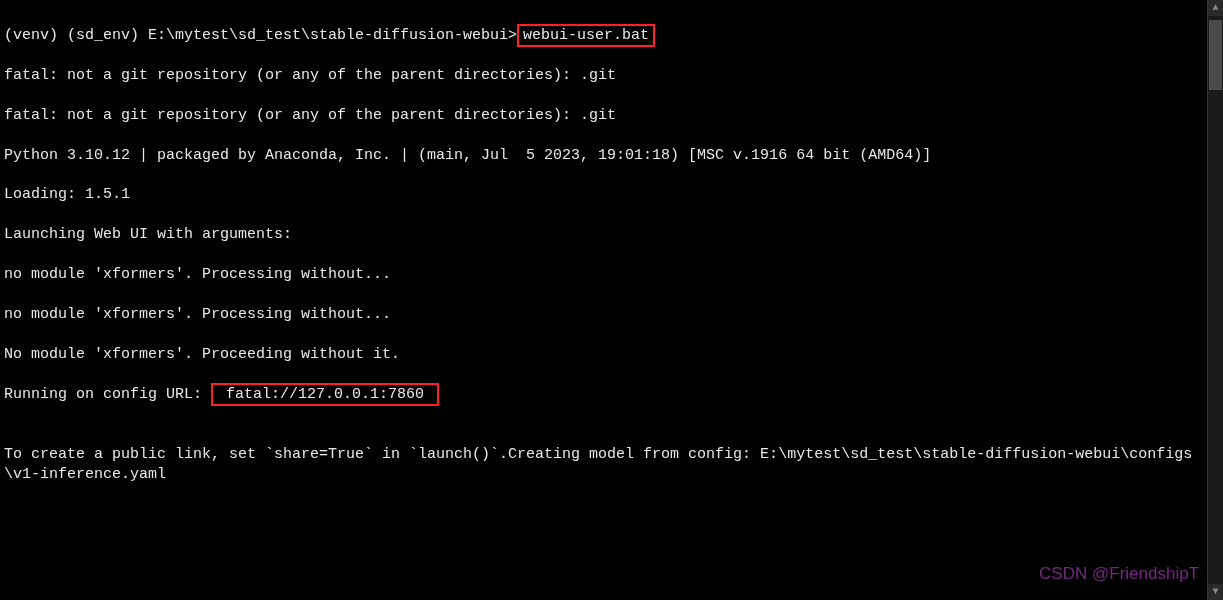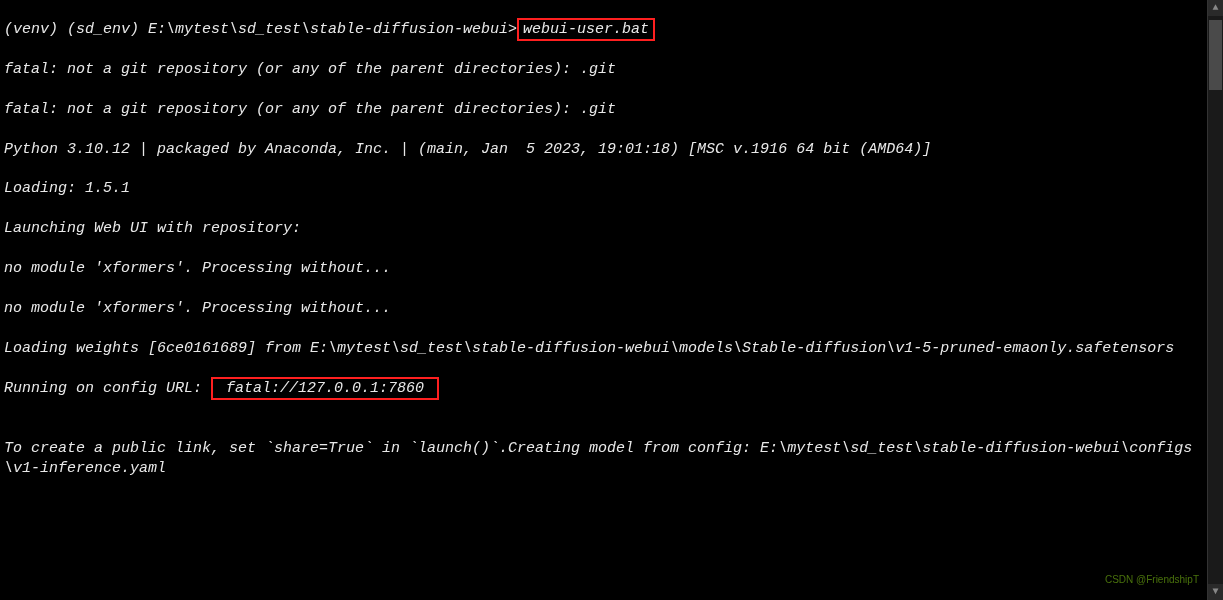--- a/index.html
+++ b/index.html
@@ -17,25 +17,24 @@
       height: 600px;
       overflow: hidden;
       position: relative;
     }
     .terminal-container {
       display: flex;
       height: 100%;
     }
     .terminal-content {
       flex: 1;
-      padding: 0 4px;
+      padding: 6px 4px;
       white-space: pre-wrap;
       word-break: break-all;
       overflow: hidden;
-      font-style: italic;
     }
     .scrollbar {
       width: 16px;
       background: #1a1a1a;
       border-left: 1px solid #333;
       position: relative;
     }
     .scrollbar-thumb {
       position: absolute;
       top: 20px;
@@ -64,40 +63,40 @@
       padding: 1px 4px;
       display: inline;
     }
     .line {
       display: block;
     }
     .watermark {
       position: absolute;
       bottom: 14px;
       right: 24px;
-      color: #84cc16;
-      font-size: 10px;
+      color: #d946ef;
+      font-size: 17px;
       font-family: -apple-system, sans-serif;
       opacity: 0.55;
     }
   </style>
 </head>
 <body>
 
 <div class="terminal-container">
   <div class="terminal-content">
 <span class="line"><span>(venv) (sd_env) E:\mytest\sd_test\stable-diffusion-webui&gt;</span><span class="red-box">webui-user.bat</span></span>
 <span class="line">fatal: not a git repository (or any of the parent directories): .git</span>
 <span class="line">fatal: not a git repository (or any of the parent directories): .git</span>
-<span class="line">Python 3.10.12 | packaged by Anaconda, Inc. | (main, Jan  5 2023, 19:01:18) [MSC v.1916 64 bit (AMD64)]</span>
+<span class="line">Python 3.10.12 | packaged by Anaconda, Inc. | (main, Jul  5 2023, 19:01:18) [MSC v.1916 64 bit (AMD64)]</span>
 <span class="line">Loading: 1.5.1</span>
-<span class="line">Launching Web UI with repository:</span>
+<span class="line">Launching Web UI with arguments:</span>
 <span class="line">no module 'xformers'. Processing without...</span>
 <span class="line">no module 'xformers'. Processing without...</span>
-<span class="line">Loading weights [6ce0161689] from E:\mytest\sd_test\stable-diffusion-webui\models\Stable-diffusion\v1-5-pruned-emaonly.safetensors</span>
+<span class="line">No module 'xformers'. Proceeding without it.</span>
 <span class="line"><span>Running on config URL: </span><span class="red-box"> fatal://127.0.0.1:7860 </span></span>
 <span class="line"></span>
 <span class="line">To create a public link, set `share=True` in `launch()`.Creating model from config: E:\mytest\sd_test\stable-diffusion-webui\configs\v1-inference.yaml</span>
 <span class="line"></span>
 
 
 
 
 
 <span class="line"></span>

